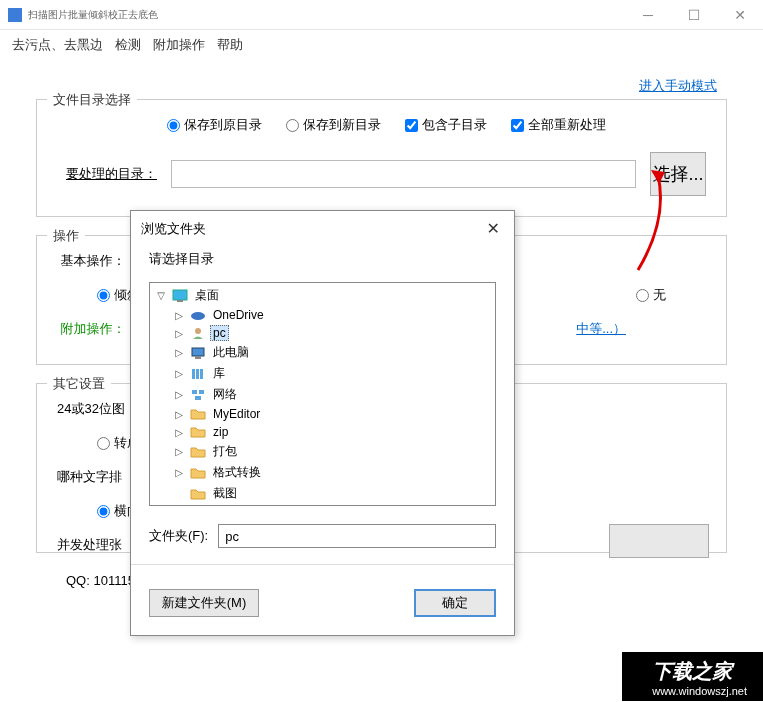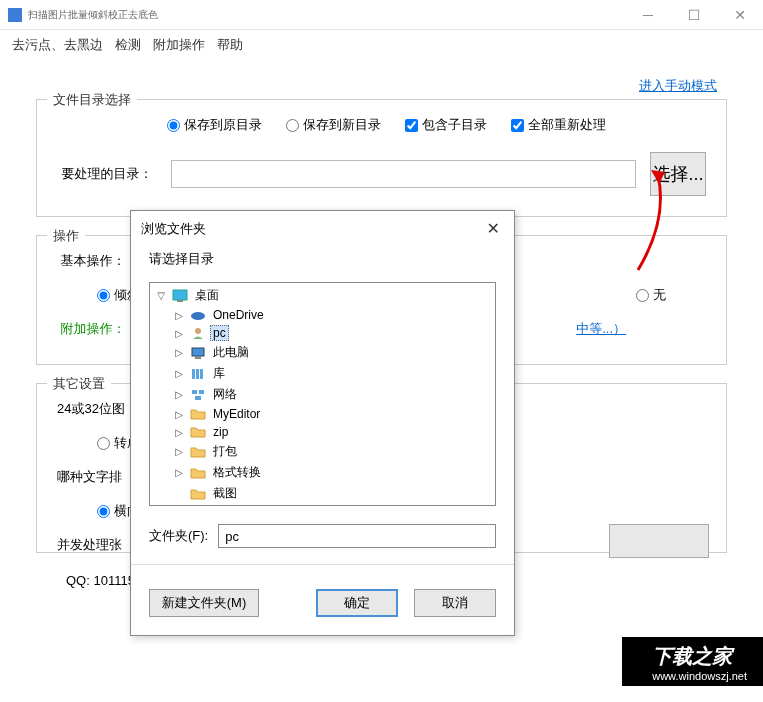--- a/index.html
+++ b/index.html
@@ -19,21 +19,21 @@
     .link { color: #0066cc; text-decoration: underline; font-size: 13px; }
     
     .fieldset { border: 1px solid #ccc; padding: 16px 20px 20px 20px; margin-bottom: 18px; position: relative; }
     .fieldset-legend { background: #fff; padding: 0 6px; font-size: 13px; color: #333; position: absolute; top: -9px; left: 10px; }
     
     .radio-row { display: flex; align-items: center; gap: 24px; padding-left: 110px; font-size: 13px; margin-bottom: 18px; }
     .radio-g, .check-g { display: inline-flex; align-items: center; gap: 4px; }
     input[type=radio], input[type=checkbox] { width: 13px; height: 13px; }
     
     .dir-row { display: flex; align-items: center; gap: 14px; }
-    .dir-label { font-size: 13px; width: 100px; text-align: center; }
+    .dir-label { font-size: 13px; width: 100px; text-align: right; text-decoration: underline; }
     .dir-input { flex: 1; height: 28px; border: 1px solid #bbb; background: #fff; padding: 0 6px; font-size: 13px; }
     .select-btn { width: 56px; height: 44px; background: #e8e8e8; border: 1px solid #aaa; font-size: 18px; cursor: pointer; }
     
     .op-row { display: flex; align-items: center; font-size: 13px; margin-bottom: 16px; }
     .op-label { width: 80px; text-align: center; padding-right: 8px; }
     .op-label.green { color: #0a9000; }
     .none-radio { position: absolute; right: 60px; }
     .link-inline { position: absolute; right: 100px; color: #0066cc; text-decoration: underline; }
     
     .qq-row { font-size: 13px; padding-left: 30px; margin-top: 20px; }
@@ -55,21 +55,21 @@
     .tree-label { padding: 1px 3px; }
     .tree-label.selected { background: #cce5ff; border: 1px dotted #666; padding: 0 2px; }
     .folder-row { display: flex; align-items: center; padding: 4px 18px 16px 18px; gap: 10px; font-size: 13px; }
     .folder-input { flex: 1; height: 24px; border: 1px solid #888; padding: 0 6px; font-size: 13px; }
     .dialog-btns { display: flex; gap: 16px; padding: 24px 18px 18px 18px; border-top: 1px solid #ddd; }
     .dlg-btn { height: 28px; border: 1px solid #999; background: #e8e8e8; font-size: 13px; cursor: pointer; }
     .dlg-btn.new { width: 110px; margin-right: auto; }
     .dlg-btn.ok, .dlg-btn.cancel { width: 82px; }
     .dlg-btn.ok { border: 2px solid #4a90d6; }
     
-    .watermark { position: absolute; right: 0; bottom: 16px; background: #000; color: #fff; padding: 6px 16px 4px 30px; font-family: serif; }
+    .watermark { position: absolute; right: 0; bottom: 1px; background: #000; color: #fff; padding: 6px 16px 4px 30px; font-family: serif; }
     .wm-title { font-size: 20px; font-weight: bold; font-style: italic; }
     .wm-url { font-size: 11px; }
   </style>
 </head>
 <body>
 
 <div class="titlebar">
   <div class="titlebar-icon"></div>
   <div class="titlebar-text">扫描图片批量倾斜校正去底色</div>
   <div class="titlebar-btns">
@@ -287,20 +287,19 @@
         <span class="tree-label">截图</span>
       </div>
     </div>
   <div class="folder-row">
     <span>文件夹(F):</span>
     <input class="folder-input" value="pc" style="">
   </div>
   <div class="dialog-btns">
     <button class="dlg-btn new">新建文件夹(M)</button>
     <button class="dlg-btn ok">确定</button>
-    <button class="dlg-btn cancel">取消</button>
   </div>
 </div>
 
 <div class="watermark">
   <div class="wm-title">下载之家</div>
   <div class="wm-url">www.windowszj.net</div>
 </div>
 
 </body></html>

